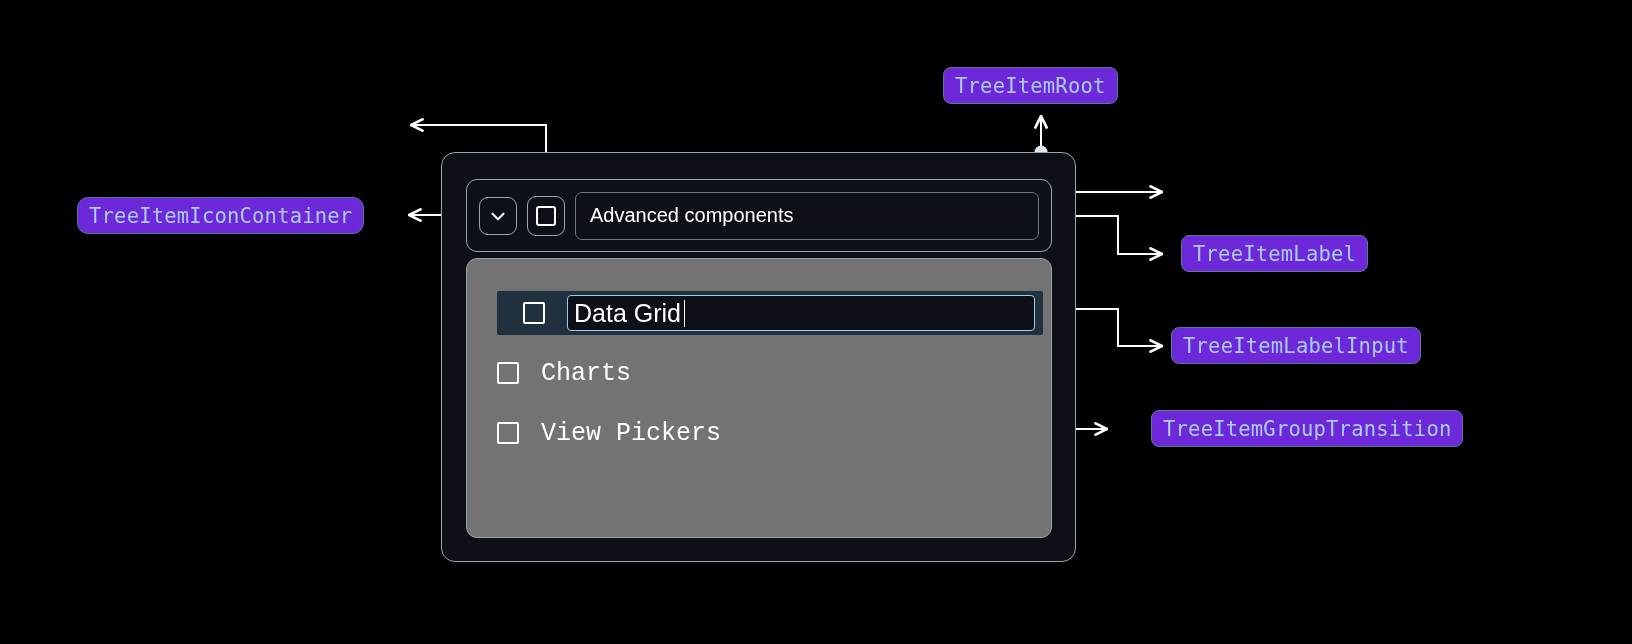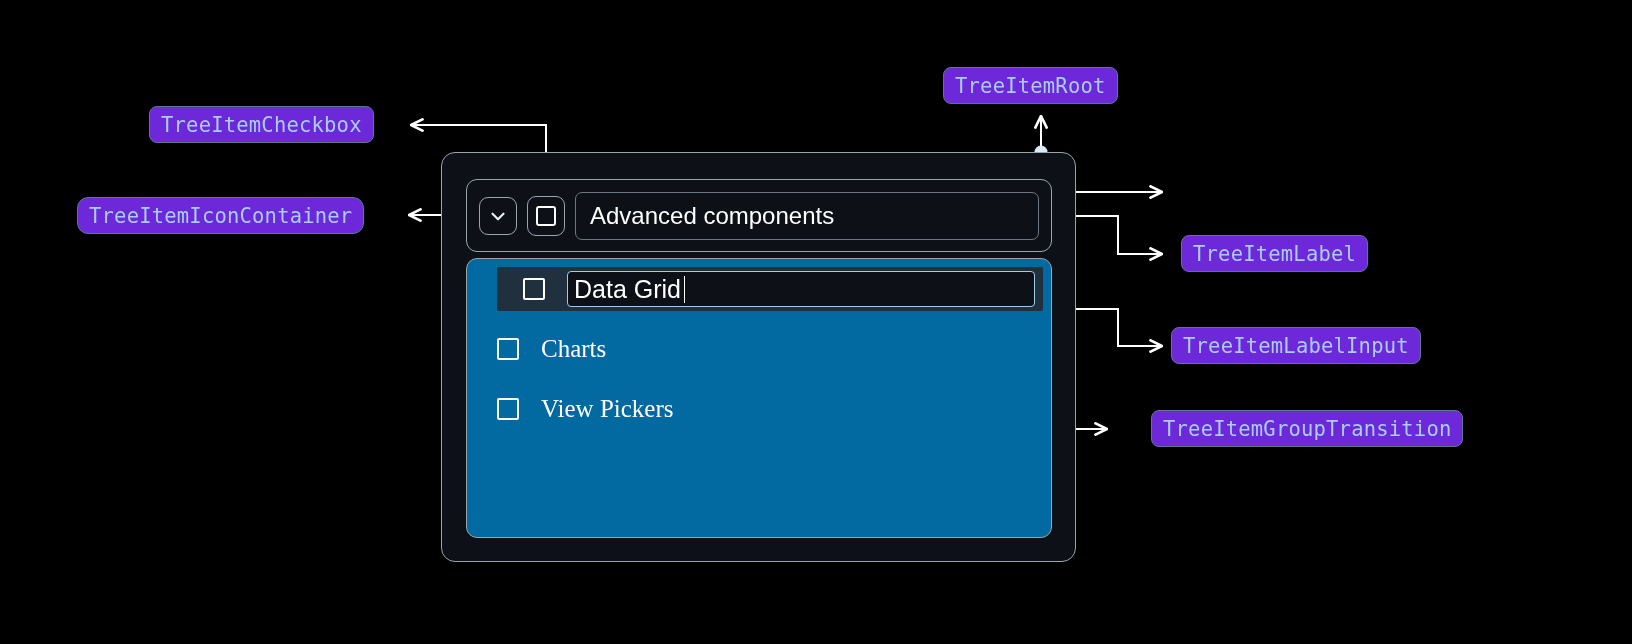--- a/index.html
+++ b/index.html
@@ -103,35 +103,35 @@
 
   .root-label {
     flex: 1 1 auto;
     height: 48px;
     border: 1.5px solid #6e7681;
     border-radius: 7px;
     display: flex;
     align-items: center;
     padding-left: 14px;
     color: #ffffff;
-    font-size: 24px;
+    font-size: 20px;
     font-family: "Liberation Sans", sans-serif;
   }
 
   
   .group-transition {
     position: absolute;
     left: 466px;
     top: 258px;
     width: 586px;
     height: 280px;
-    background: #0369a1;
+    background: #737373;
     border: 1.5px solid #9aa4ad;
     border-radius: 11px;
-    padding-top: 8px;
+    padding-top: 32px;
   }
 
   .tree-item {
     display: flex;
     align-items: center;
     height: 44px;
     margin-bottom: 16px;
     padding-left: 30px;
     gap: 22px;
   }
@@ -149,21 +149,21 @@
     height: 22px;
     border: 2.5px solid #ffffff;
     border-radius: 2px;
     background: transparent;
     flex: 0 0 auto;
   }
 
   .item-label {
     color: #ffffff;
     font-size: 25px;
-    font-family: Liberation Serif, serif;
+    font-family: Liberation Mono, monospace;
     white-space: nowrap;
   }
 
   .label-input {
     flex: 1 1 auto;
     height: 36px;
     margin-right: 8px;
     background: #0d1117;
     border: 1.6px solid #9ecbf0;
     border-radius: 4px;
@@ -229,23 +229,20 @@
       <path d="M 1041 309 L 1118 309 L 1118 346 L 1162 346" fill="none" stroke="#ffffff" stroke-width="2" marker-end="url(#arrR)"></path>
       <circle cx="1041" cy="309" r="6.5" fill="#dce9f7"></circle>
     </g>
 
     <g>
       <path d="M 1052 429 L 1107 429" fill="none" stroke="#ffffff" stroke-width="2" marker-end="url(#arrR)"></path>
       <circle cx="1052" cy="429" r="6.5" fill="#dce9f7"></circle>
     </g>
   </svg>
 
-  <div class="chip" style="left:149px; top:106px;">
-    <span>TreeItemCheckbox</span>
-  </div>
 
   <div class="chip" style="left:77px; top:197px;border-radius:11px;">
     <span>TreeItemIconContainer</span>
   </div>
 
   <div class="chip" style="left:943px; top:67px;">
     <span>TreeItemRoot</span>
   </div>
 
 

